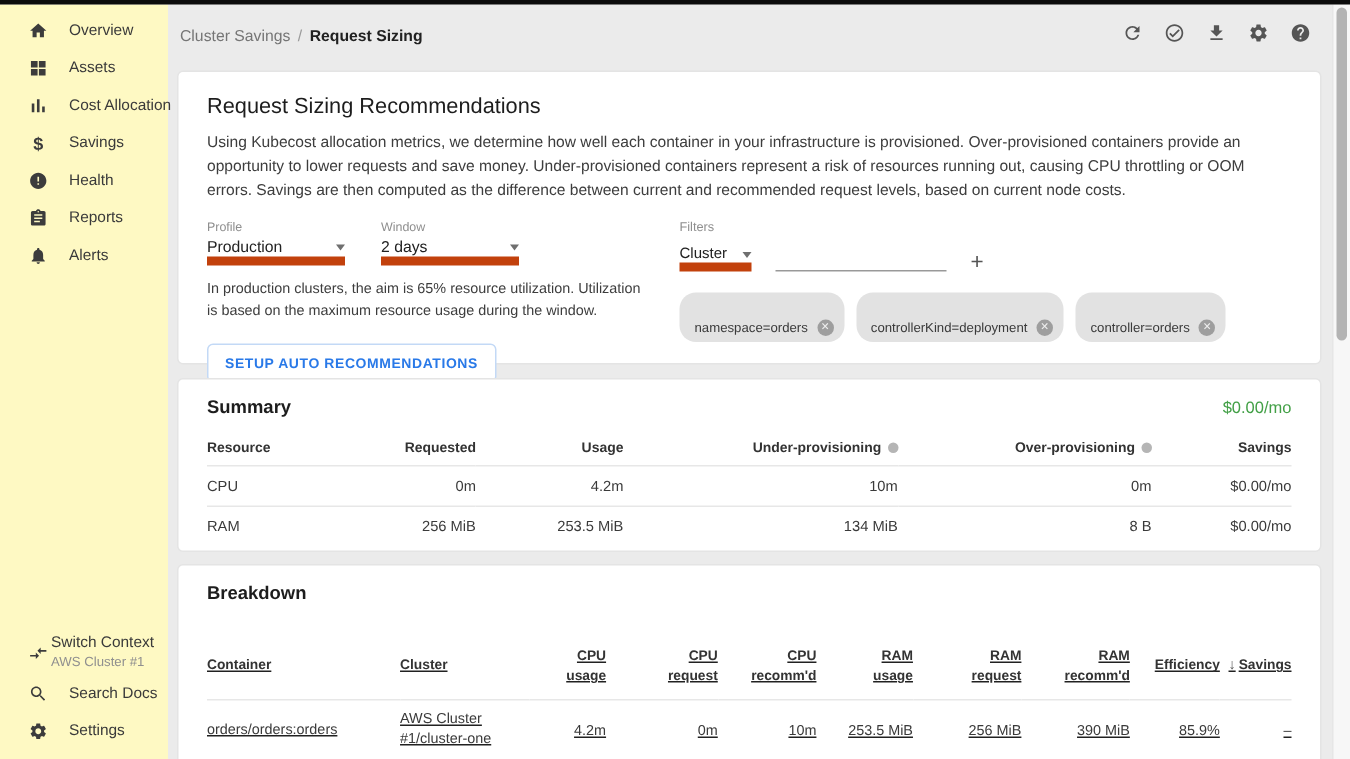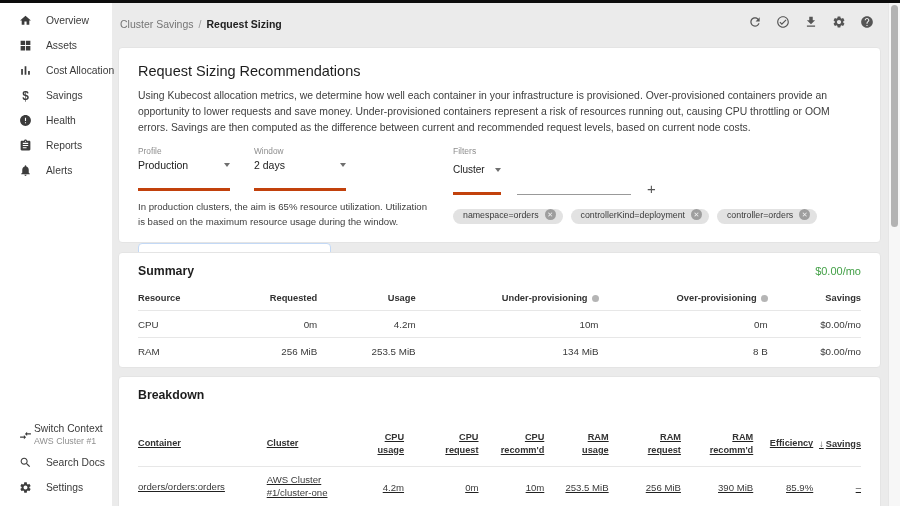--- a/index.html
+++ b/index.html
@@ -6,21 +6,21 @@
   html,body { width:900px; height:506px; overflow:hidden; }
   body {
     position:relative;
     font-family:"Liberation Sans", sans-serif;
     background:#ebebeb;
     color:#212121;
   }
   .topstrip { position:absolute; top:0; left:0; width:900px; height:3px; background:#0c0c0c; z-index:30; }
 
   
-  .sidebar { position:absolute; left:0; top:3px; bottom:0; width:112px; background:#ffffff; z-index:5; display:flex; flex-direction:column; }
+  .sidebar { position:absolute; left:0; top:3px; bottom:0; width:112px; background:#fef9c3; z-index:5; display:flex; flex-direction:column; }
   .side-list { padding-top:5px; }
   .side-item { display:flex; align-items:center; height:25px; padding-left:19px; cursor:pointer; }
   .sicon { width:13px; height:13px; display:flex; align-items:center; justify-content:center; color:#3c3c3c; flex:0 0 13px; }
   .sicon svg { width:13px; height:13px; fill:currentColor; }
   .slabel { margin-left:14px; font-size:10.3px; color:#3a3a3a; white-space:nowrap; }
   .side-footer { margin-top:auto; padding-bottom:6px; }
   .side-item.tall { height:30px; }
   .ctx-col { margin-left:2px; display:flex; flex-direction:column; line-height:1.2; }
   .ctx-col .slabel { margin-left:0; }
   .ctx-sub { font-size:8.8px; color:#8f8f8f; margin-top:1px; white-space:nowrap; }
@@ -44,35 +44,35 @@
   .card1 { top:47px; height:196px; padding:15px 19px; }
   .card2 { top:252px; height:116px; padding:11px 19px 0; }
   .card3 { top:376px; height:160px; padding:11px 19px 0; }
 
   .page-title { font-size:14.5px; font-weight:500; color:#1d1d1d; }
   .page-desc { margin-top:9px; font-size:10.4px; line-height:1.52; color:#3d3d3d; }
 
   .controls-row { display:flex; margin-top:11px; }
   .left-col { width:312px; flex:0 0 312px; }
   .selects { display:flex; gap:24px; }
-  .sel { width:92px; border-bottom:3px solid #c2410c; padding-bottom:17px; cursor:pointer; }
+  .sel { width:92px; border-bottom:6px solid #c2410c; padding-bottom:0; cursor:pointer; }
   .sel.small { width:48px; }
   .sel-label { font-size:8.3px; color:#8e8e8e; margin-bottom:3px; }
   .sel-value { font-size:10.5px; color:#212121; display:flex; justify-content:space-between; align-items:center; }
   .caret { width:0; height:0; border-left:3.5px solid transparent; border-right:3.5px solid transparent; border-top:4px solid #6f6f6f; }
   .helper { margin-top:9px; font-size:9.6px; line-height:1.5; color:#3d3d3d; width:290px; }
   .setup-btn { margin-top:14px; display:inline-block; background:#fff; border:1px solid #c3d9f6; border-radius:4px; color:#2979e8; font-family:inherit; font-size:9.3px; font-weight:bold; letter-spacing:0.4px; padding:7px 11px; cursor:pointer; }
 
   .right-col { flex:1; padding-left:3px; }
   .filters-label { font-size:8.5px; color:#8e8e8e; }
   .filter-row { display:flex; align-items:flex-end; margin-top:8px; }
   .filter-input { width:114px; margin-left:16px; border:none; border-bottom:1px solid #999; background:transparent; height:15px; font-size:10px; outline:none; }
   .plus { margin-left:16px; font-size:15px; line-height:13px; color:#555; cursor:pointer; }
   .chips { display:flex; gap:8px; margin-top:14px; }
-  .chip { display:inline-flex; align-items:flex-end; gap:6px; background:#e2e2e2; border-radius:11px; padding:0 7px 4px 10px; cursor:default; }
+  .chip { display:inline-flex; align-items:flex-start; gap:6px; background:#e2e2e2; border-radius:11px; padding:18px 7px 4px 10px; cursor:default; }
   .chip-text { font-size:8.8px; color:#3a3a3a; white-space:nowrap; }
   .chip-x { width:11px; height:11px; border-radius:50%; background:#9e9e9e; color:#efefef; font-size:7px; line-height:11px; text-align:center; cursor:pointer; flex:0 0 11px; }
 
   .card-head { display:flex; align-items:baseline; justify-content:space-between; }
   .card-title { font-size:12.3px; font-weight:bold; color:#1d1d1d; }
   .card-total { font-size:11px; color:#43a047; }
 
   table { width:100%; border-collapse:collapse; table-layout:fixed; }
   .sum-tbl { margin-top:9px; }
   th { font-size:9.3px; font-weight:bold; color:#333; text-align:right; padding:6px 0 7px; vertical-align:middle; }

